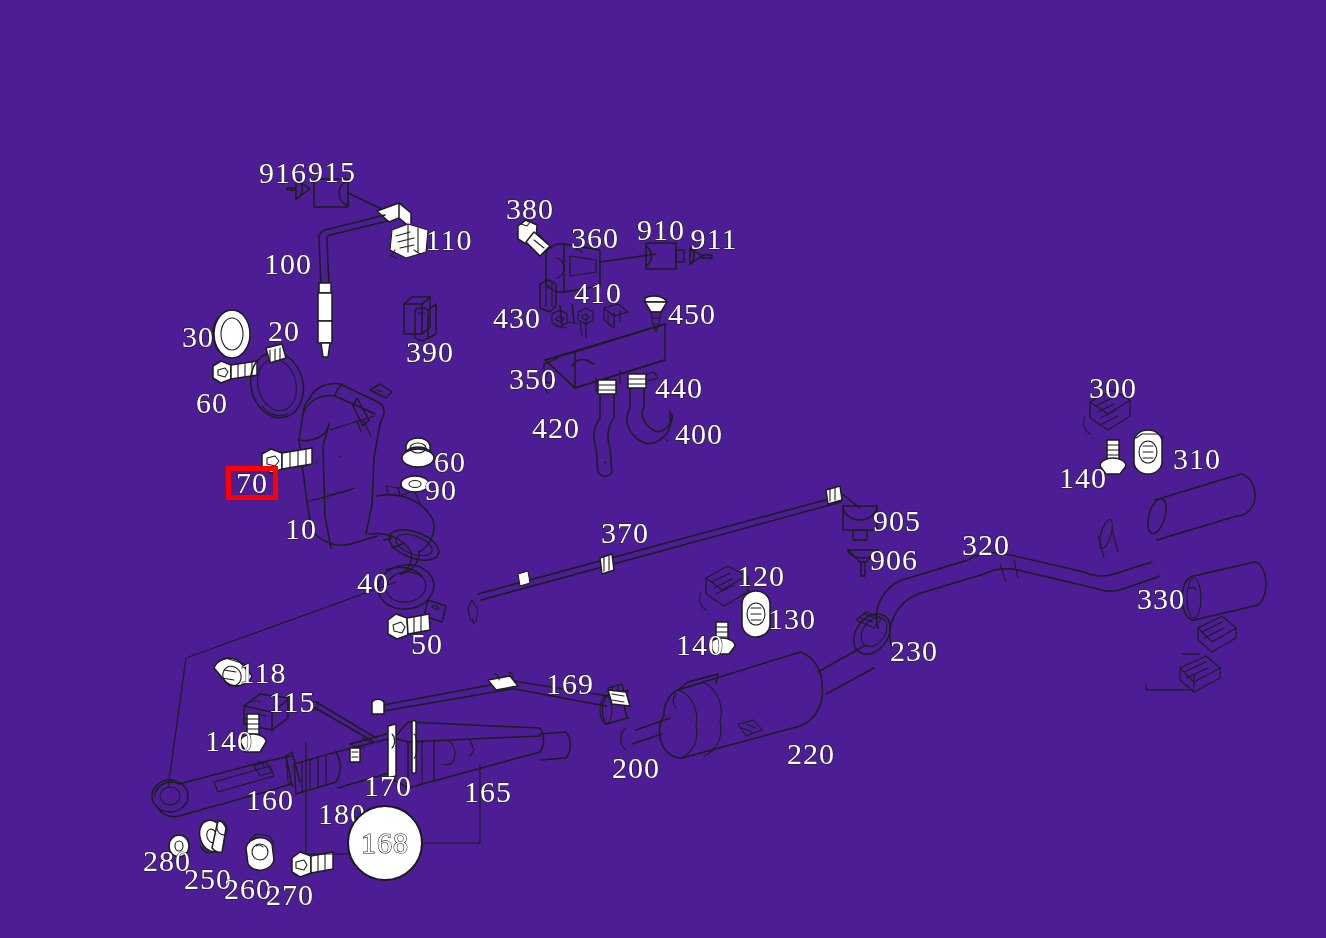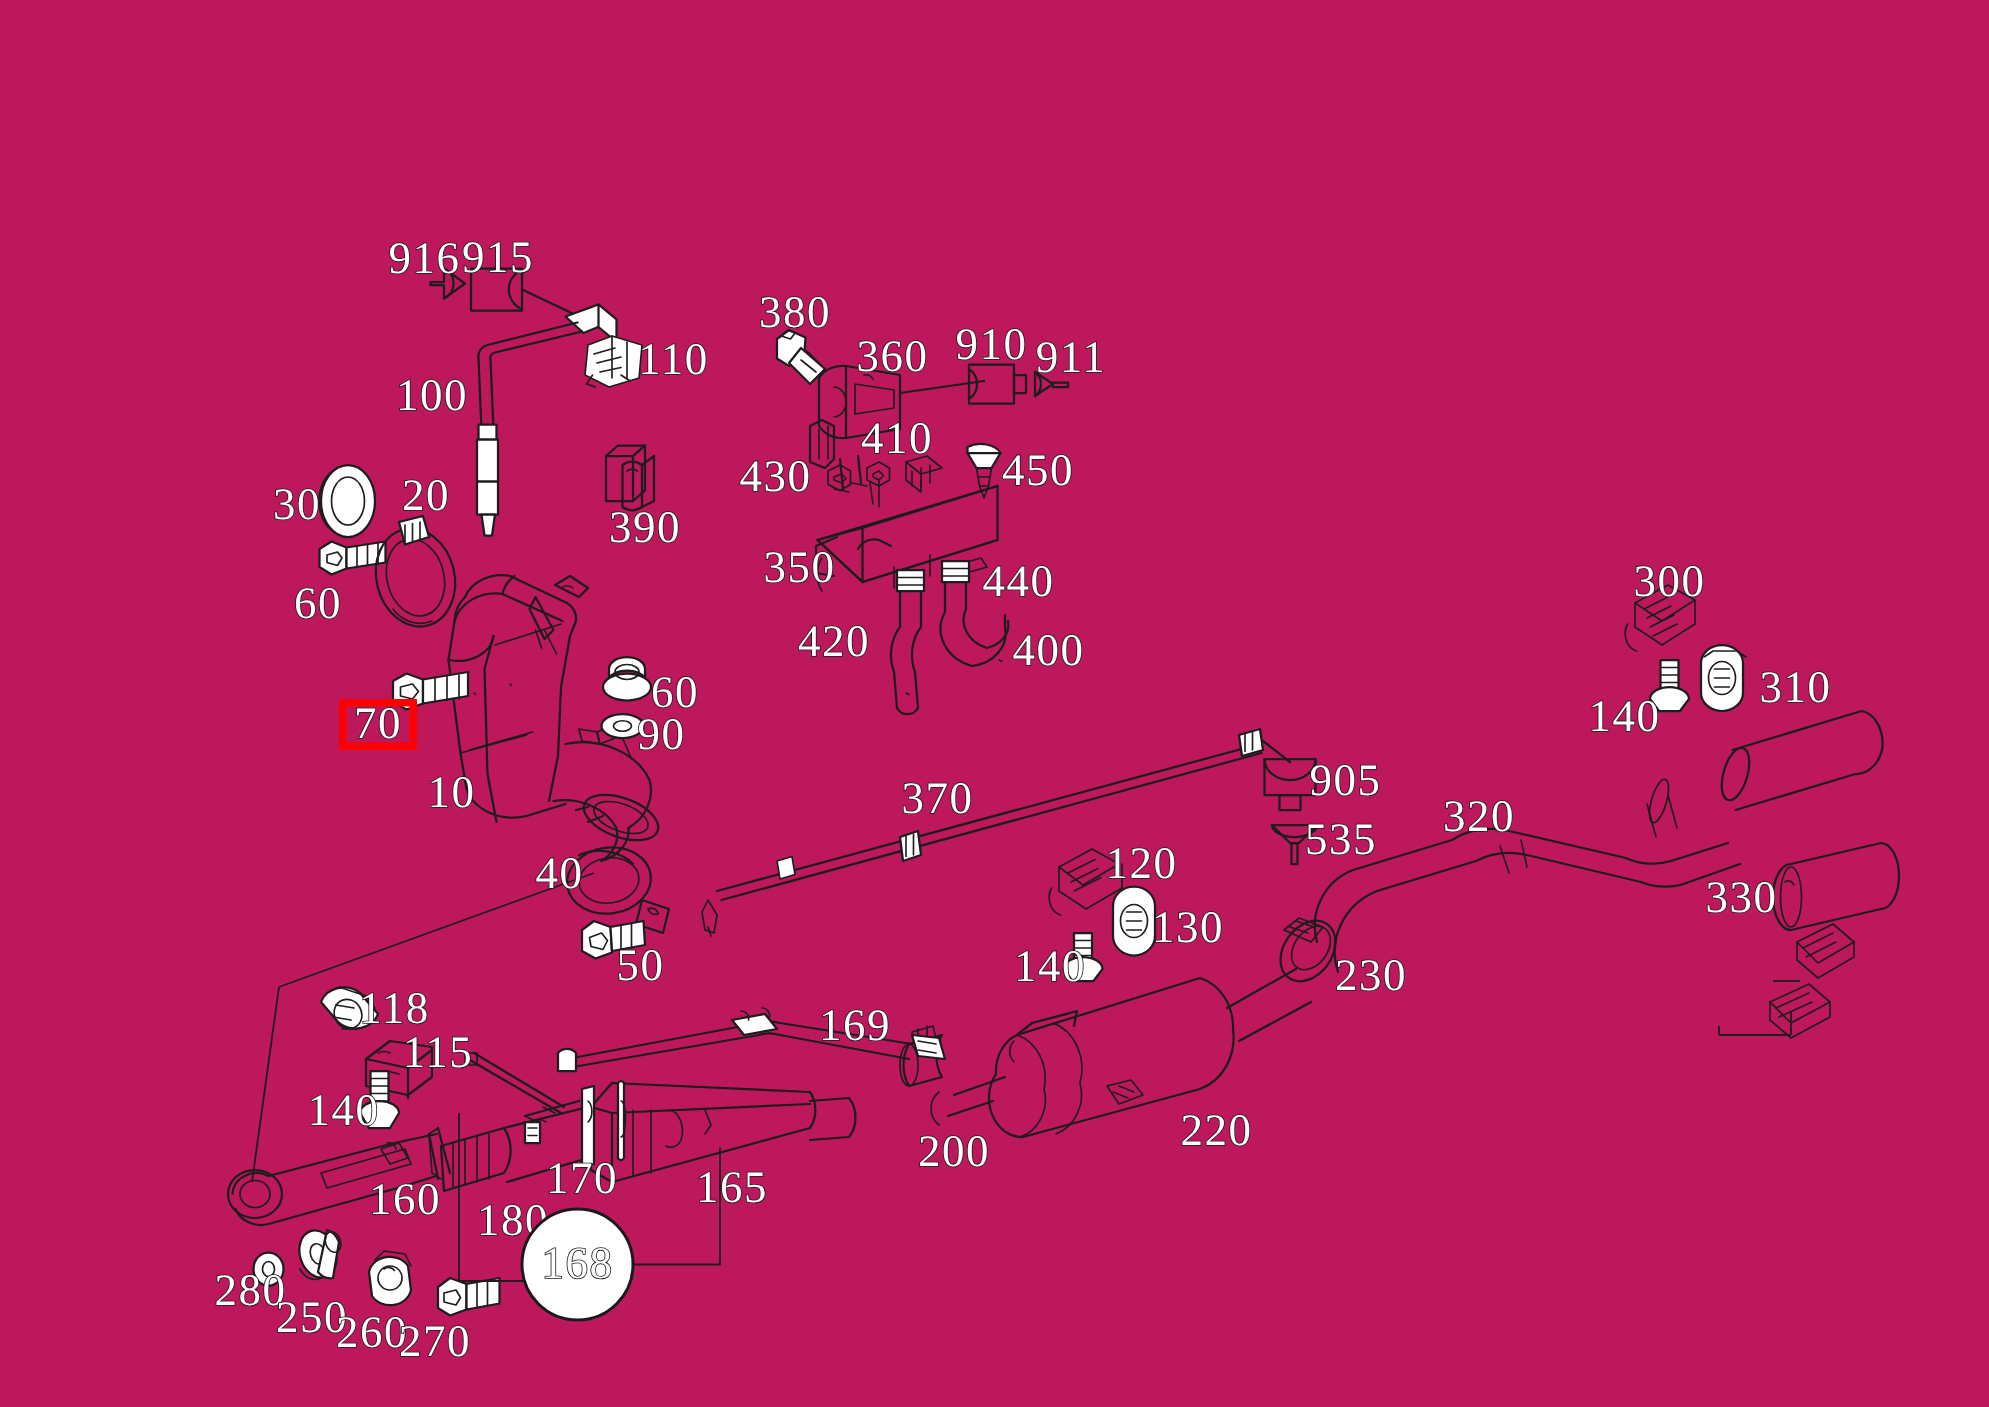--- a/index.html
+++ b/index.html
@@ -8,21 +8,21 @@
     padding: 0;
     background: #ffffff;
   }
   body {
     font-family: "Liberation Sans", sans-serif;
   }
   #diagram-root {
     position: relative;
     width: 1326px;
     height: 938px;
-    background: #be185d;
+    background: #4c1d95;
     overflow: hidden;
   }
   #art-layer, #label-layer {
     position: absolute;
     left: 0;
     top: 0;
     width: 1326px;
     height: 938px;
   }
   #label-layer { pointer-events: none; }
@@ -518,21 +518,21 @@
       <div class="part-label" style="left: 699px; top: 434px;">400</div>
       <div class="part-label" style="left: 1113px; top: 388px;">300</div>
       <div class="part-label" style="left: 1197px; top: 459px;">310</div>
       <div class="part-label" style="left: 1083px; top: 478px;">140</div>
       <div class="part-label" style="left: 450px; top: 462px;">60</div>
       <div class="part-label" style="left: 441px; top: 490px;">90</div>
       <div class="part-label" style="left: 252px; top: 483px;">70</div>
       <div class="part-label" style="left: 301px; top: 529px;">10</div>
       <div class="part-label" style="left: 625px; top: 533px;">370</div>
       <div class="part-label" style="left: 897px; top: 521px;">905</div>
-      <div class="part-label" style="left: 894px; top: 560px;">535</div>
+      <div class="part-label" style="left: 894px; top: 560px;">906</div>
       <div class="part-label" style="left: 986px; top: 545px;">320</div>
       <div class="part-label" style="left: 1161px; top: 599px;">330</div>
       <div class="part-label" style="left: 373px; top: 583px;">40</div>
       <div class="part-label" style="left: 427px; top: 644px;">50</div>
       <div class="part-label" style="left: 761px; top: 576px;">120</div>
       <div class="part-label" style="left: 792px; top: 619px;">130</div>
       <div class="part-label" style="left: 700px; top: 645px;">140</div>
       <div class="part-label" style="left: 914px; top: 651px;">230</div>
       <div class="part-label" style="left: 263px; top: 673px;">118</div>
       <div class="part-label" style="left: 292px; top: 702px;">115</div>

